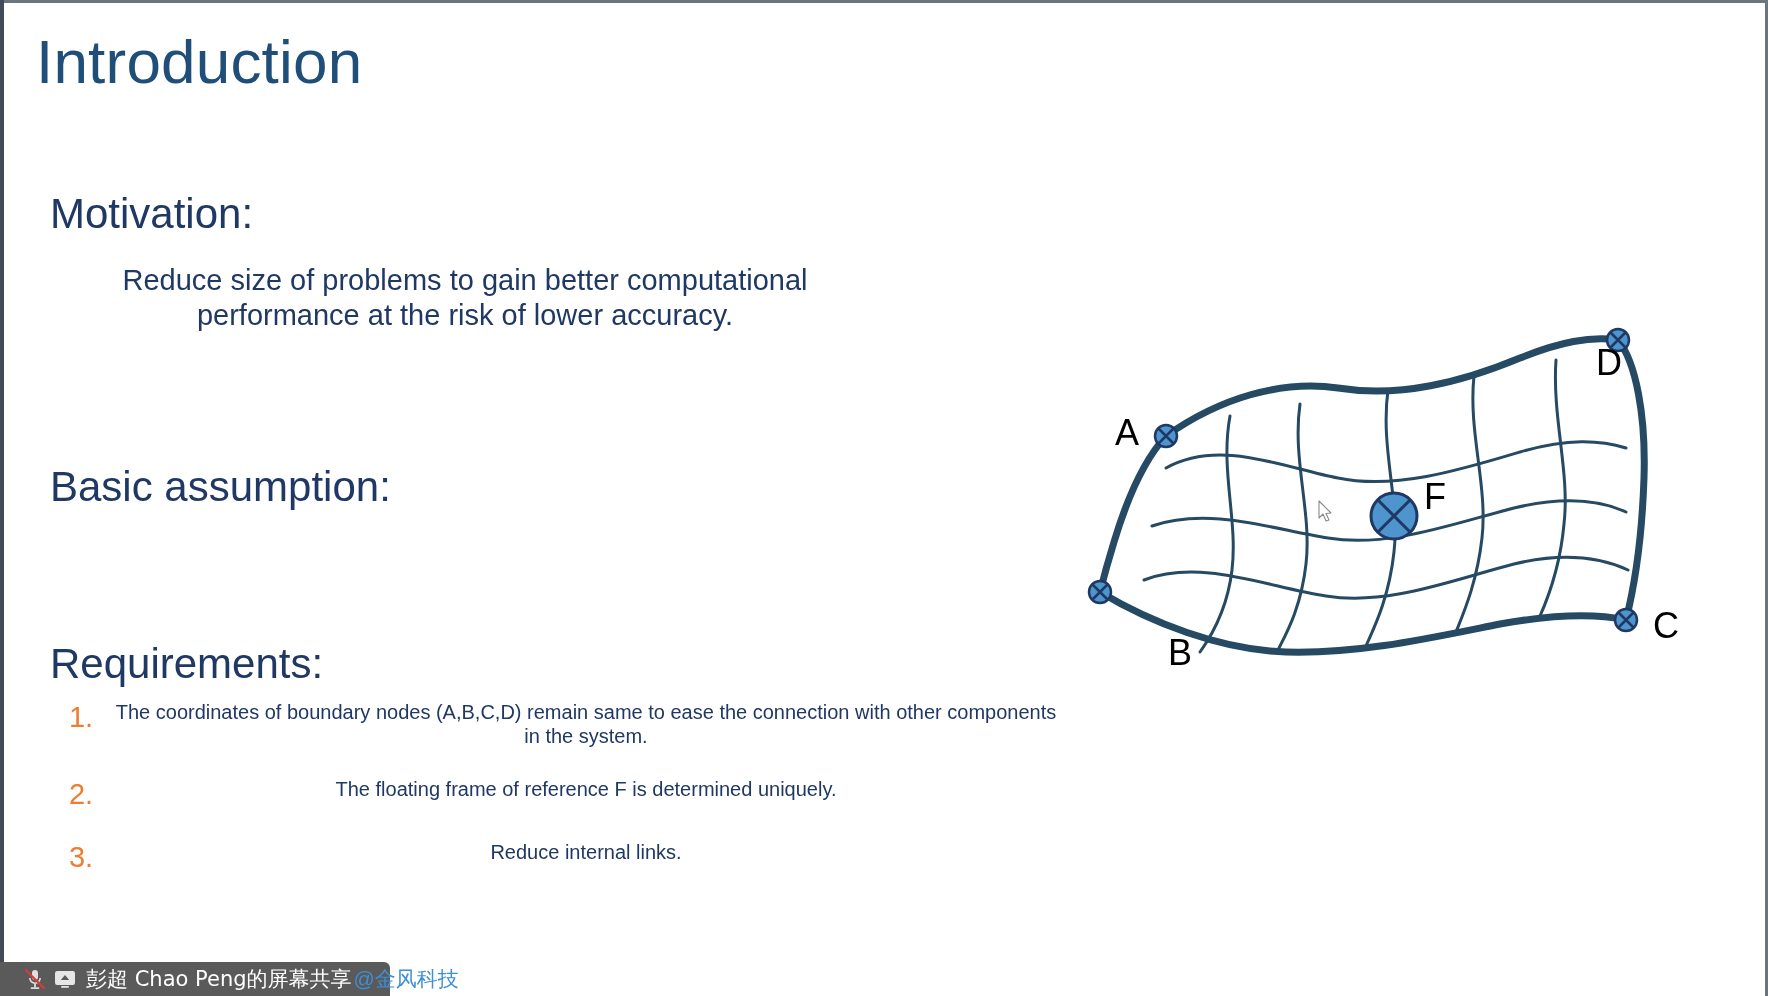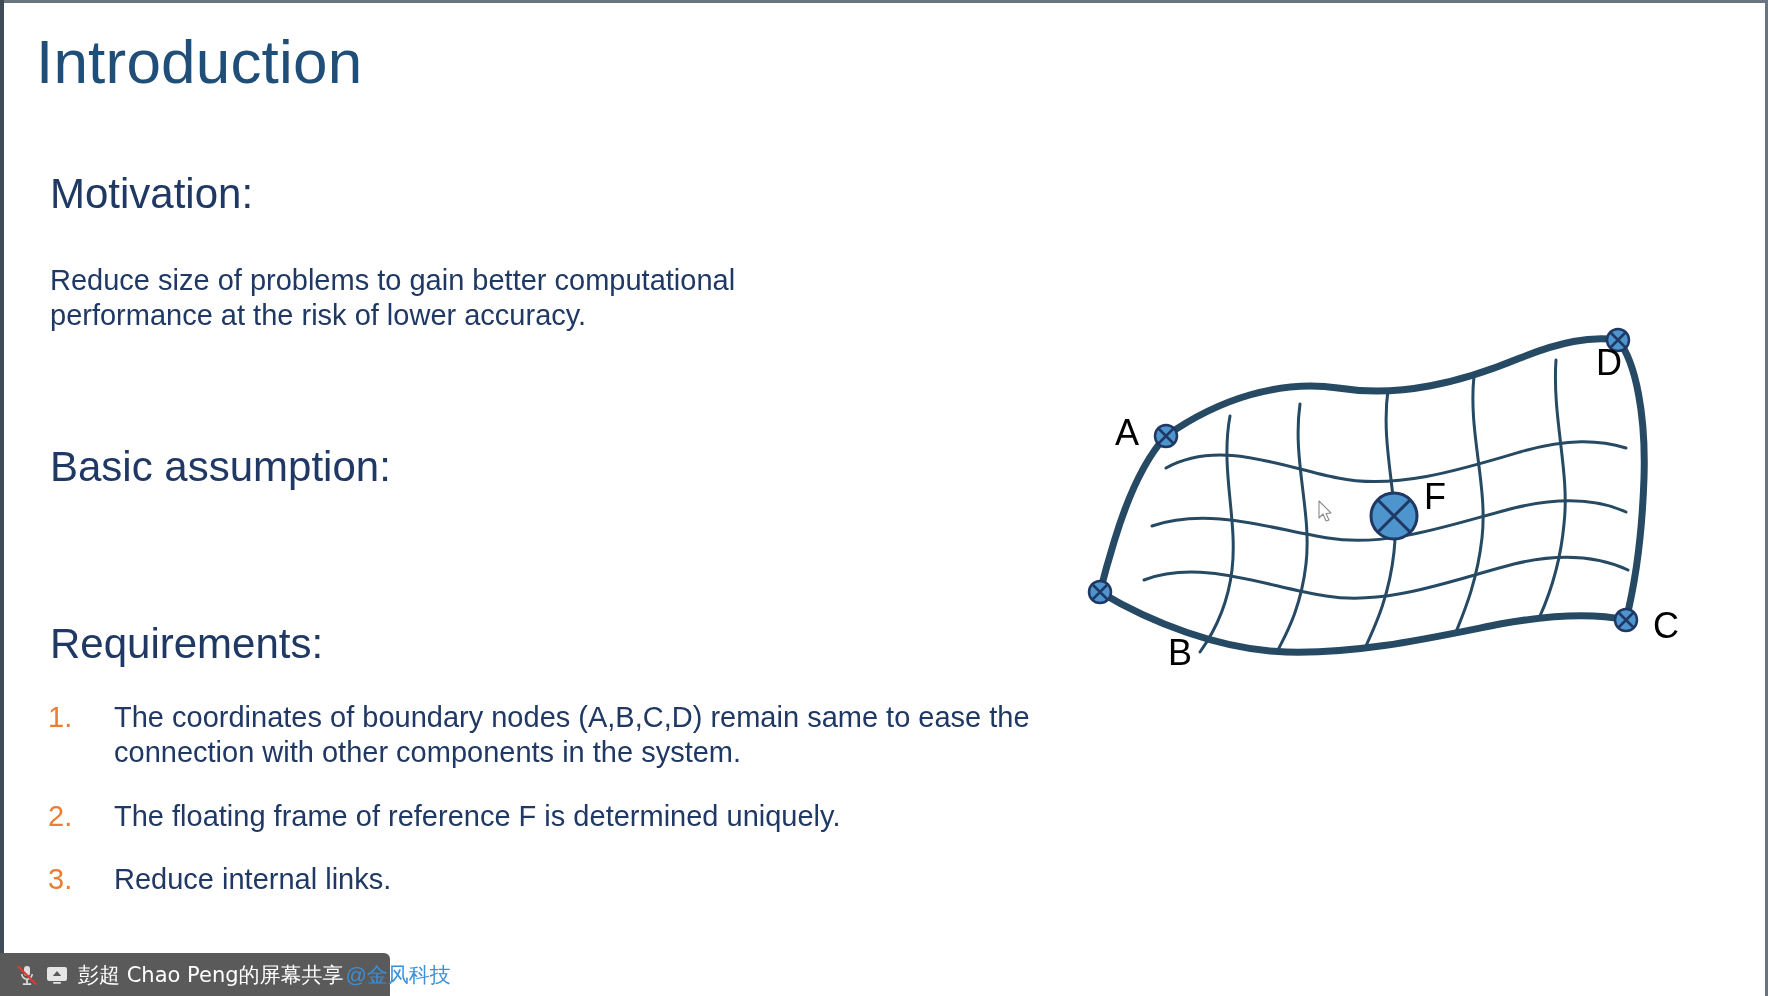--- a/index.html
+++ b/index.html
@@ -33,39 +33,41 @@
     right: 0; top: 0;
     width: 3px; height: 996px;
     background: #6b7580;
   }
 
   .slide {
     position: absolute;
     left: 0; top: 0;
     width: 1768px;
     height: 932px;
+    text-align: center;
   }
 
   .title {
     position: absolute;
     left: 36px;
     top: 28px;
     font-size: 62px;
     color: #1f4e79;
     letter-spacing: 0.2px;
     line-height: 1.1;
     white-space: nowrap;
   }
 
   .heading {
     position: absolute;
     font-size: 42px;
     color: #1f3864;
     line-height: 1.15;
     white-space: nowrap;
+    margin-top: 20px;
   }
 
   .body-text {
     position: absolute;
     font-size: 29px;
     color: #1f3864;
     line-height: 1.22;
   }
 
   .h-motivation { left: 50px; top: 170px; }
@@ -89,21 +91,21 @@
     margin-bottom: 28px;
   }
   .req-num {
     flex: 0 0 66px;
     font-size: 29px;
     color: #ED7D31;
     line-height: 1.22;
   }
   .req-text {
     flex: 1 1 auto;
-    font-size: 29px;
+    font-size: 20px;
     color: #1f3864;
     line-height: 1.22;
   }
 
   
   .diagram {
     position: absolute;
     left: 1070px;
     top: 320px;
     width: 640px;
@@ -131,27 +133,27 @@
     width: 16px;
     height: 24px;
     pointer-events: none;
   }
 
   
   .statusbar {
     position: absolute;
     left: 0;
     bottom: 0;
-    height: 43px;
+    height: 34px;
     width: 390px;
     background: #5a5a5a;
     border-top-right-radius: 6px;
     display: flex;
     align-items: center;
-    padding-left: 12px;
+    padding-left: 20px;
     box-sizing: border-box;
     text-align: right;
   }
   .sb-icon {
     width: 30px;
     height: 30px;
     display: flex;
     align-items: center;
     justify-content: center;
     flex: 0 0 auto;

